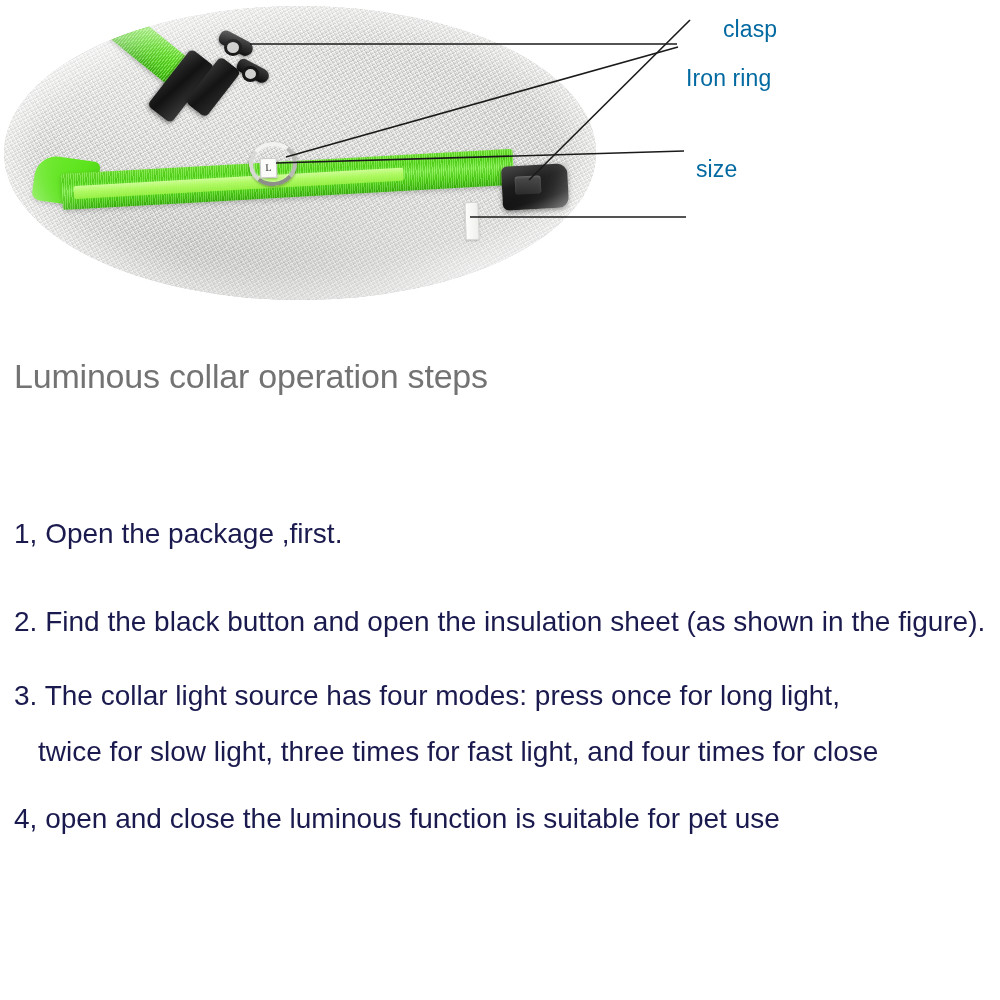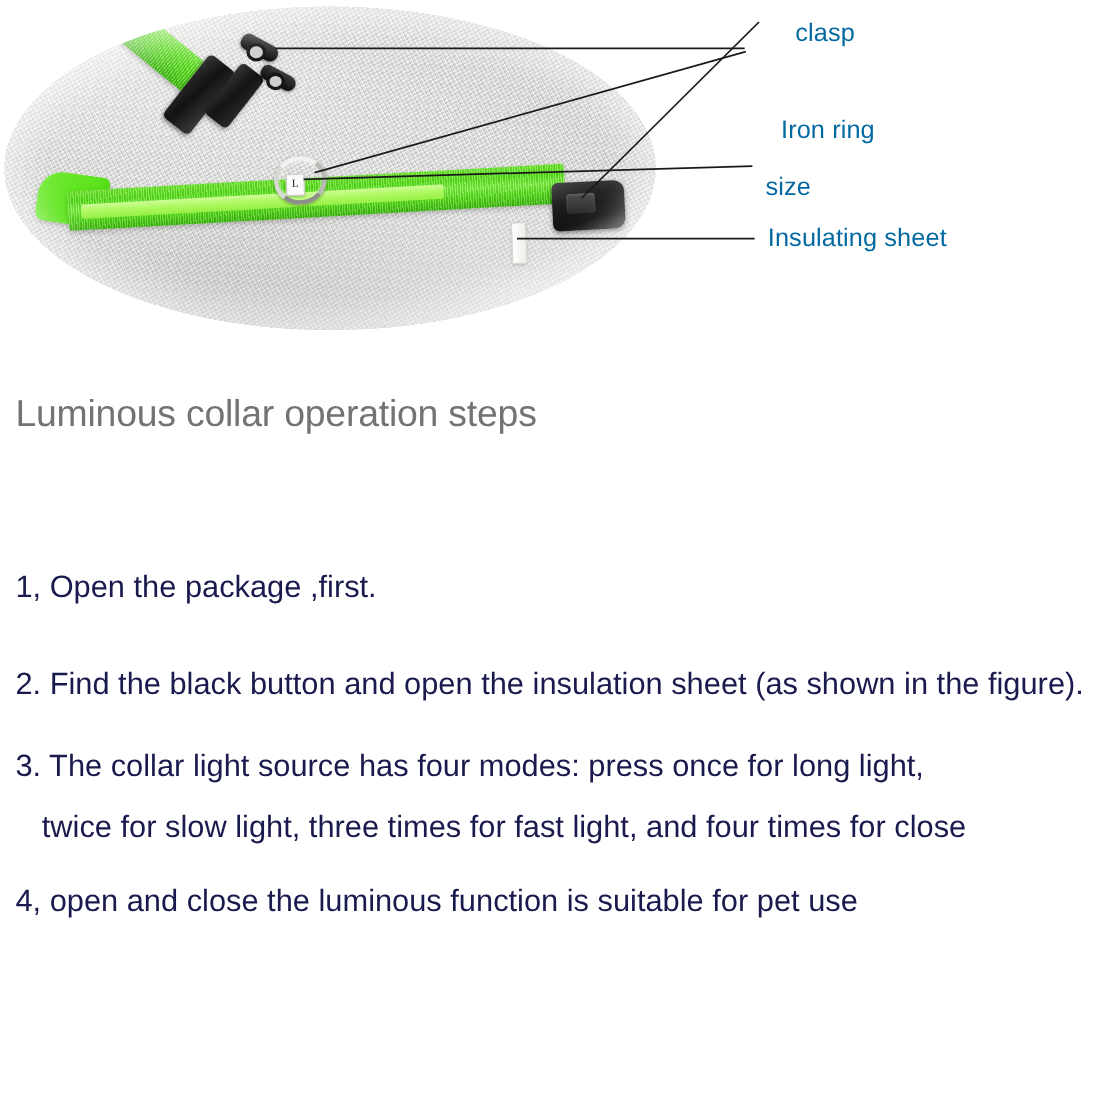--- a/index.html
+++ b/index.html
@@ -290,21 +290,21 @@
   .callout-label {
     position: absolute;
     color: #0369a1;
     font-family: "Liberation Sans", sans-serif;
     font-size: 23px;
     font-weight: 400;
     white-space: nowrap;
     letter-spacing: 0.1px;
   }
   #label-clasp      { left: 723px; top: 16px; }
-  #label-iron-ring  { left: 710px; top: 65px; margin-top: 39px; }
+  #label-iron-ring  { left: 686px; top: 65px; }
   #label-size       { left: 696px; top: 156px; }
   #label-insulating { left: 698px; top: 203px; }
 
   
   #section-heading {
     position: absolute;
     left: 14px;
     top: 334px;
     font-family: "Liberation Sans", sans-serif;
     font-size: 34px;
@@ -379,21 +379,20 @@
     <line x1="276" y1="163" x2="684" y2="151" stroke="#1a1a1a" stroke-width="1.6"></line>
 
     <line x1="529" y1="180" x2="690" y2="20" stroke="#1a1a1a" stroke-width="1.6"></line>
 
     <line x1="470" y1="217" x2="686" y2="217" stroke="#1a1a1a" stroke-width="1.6"></line>
   </svg>
 
   <div class="callout-label" id="label-clasp">clasp</div>
   <div class="callout-label" id="label-iron-ring">Iron ring</div>
   <div class="callout-label" id="label-size">size</div>
-  <div class="callout-label" id="label-insulating">Insulating sheet</div>
 </div>
 
 <h1 id="section-heading">Luminous collar operation steps</h1>
 
 <div id="steps-list">
   <div class="step-item" id="step-1">1, Open the package ,first.</div>
   <div class="step-item" id="step-2">2. Find the black button and open the insulation sheet (as shown in the figure).</div>
   <div class="step-item" id="step-3">3. The collar light source has four modes: press once for long light,</div>
   <div class="step-item" id="step-3b">twice for slow light, three times for fast light, and four times for close</div>
   <div class="step-item" id="step-4">4, open and close the luminous function is suitable for pet use</div>

